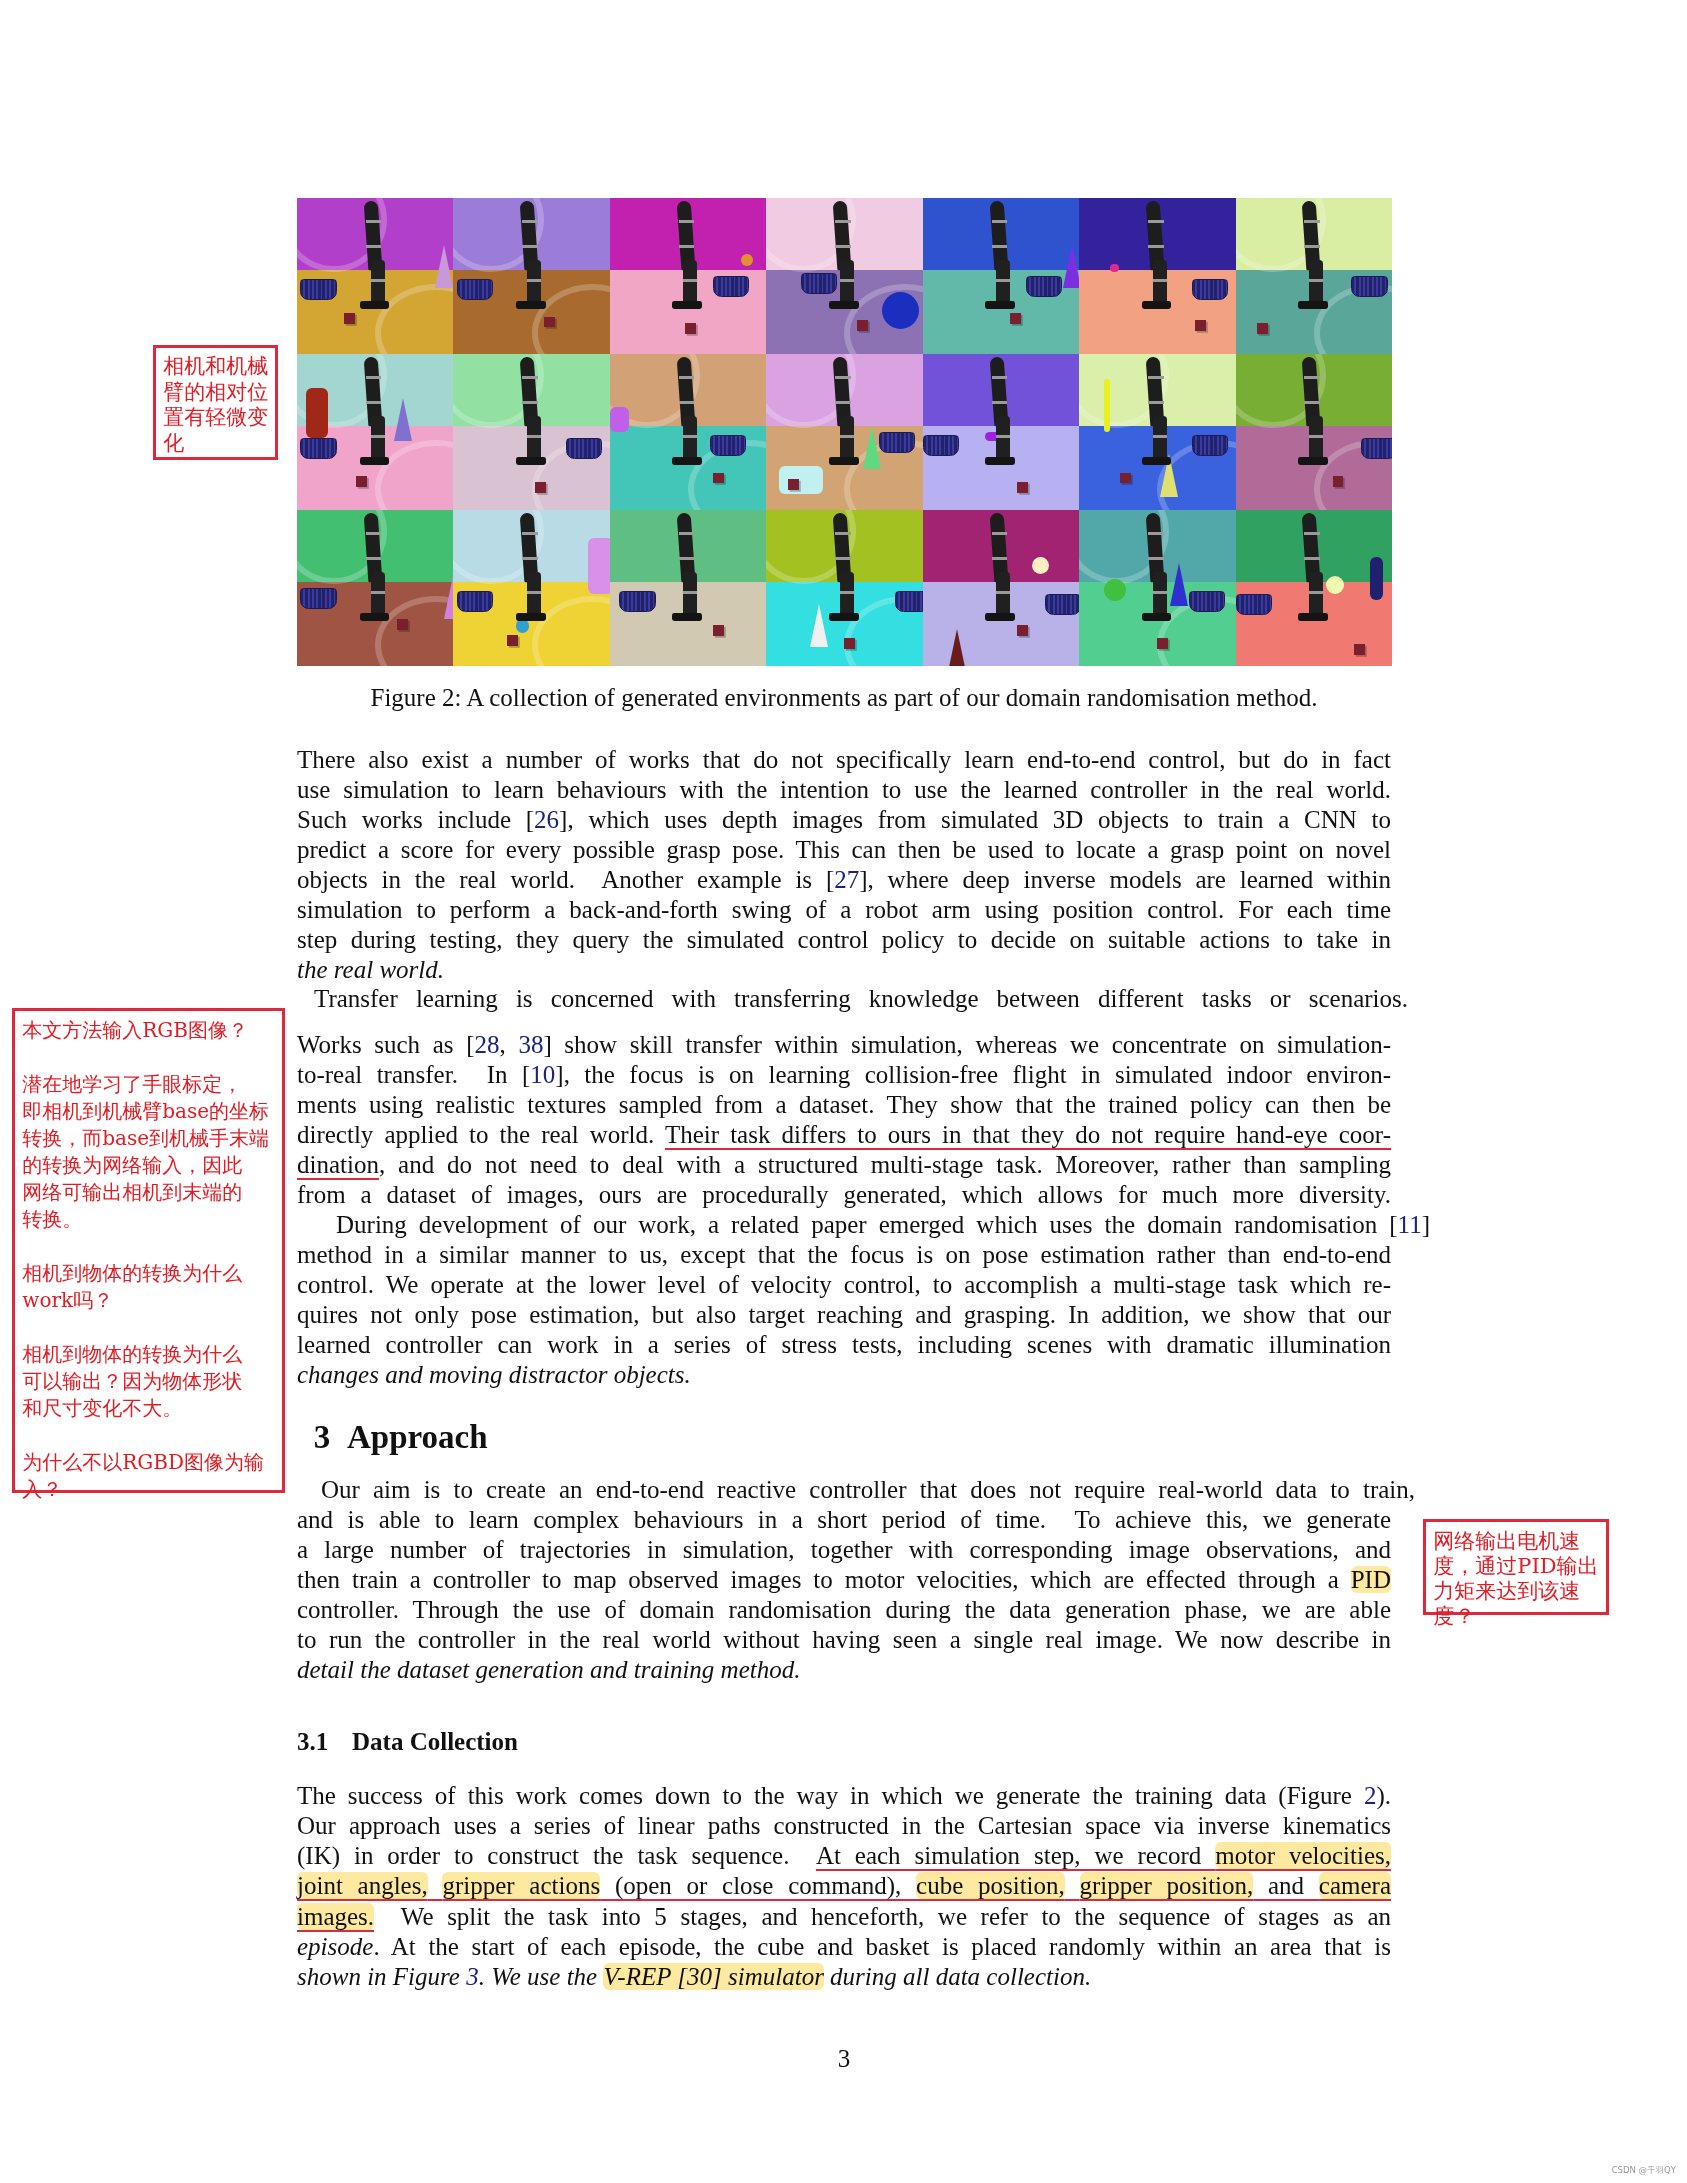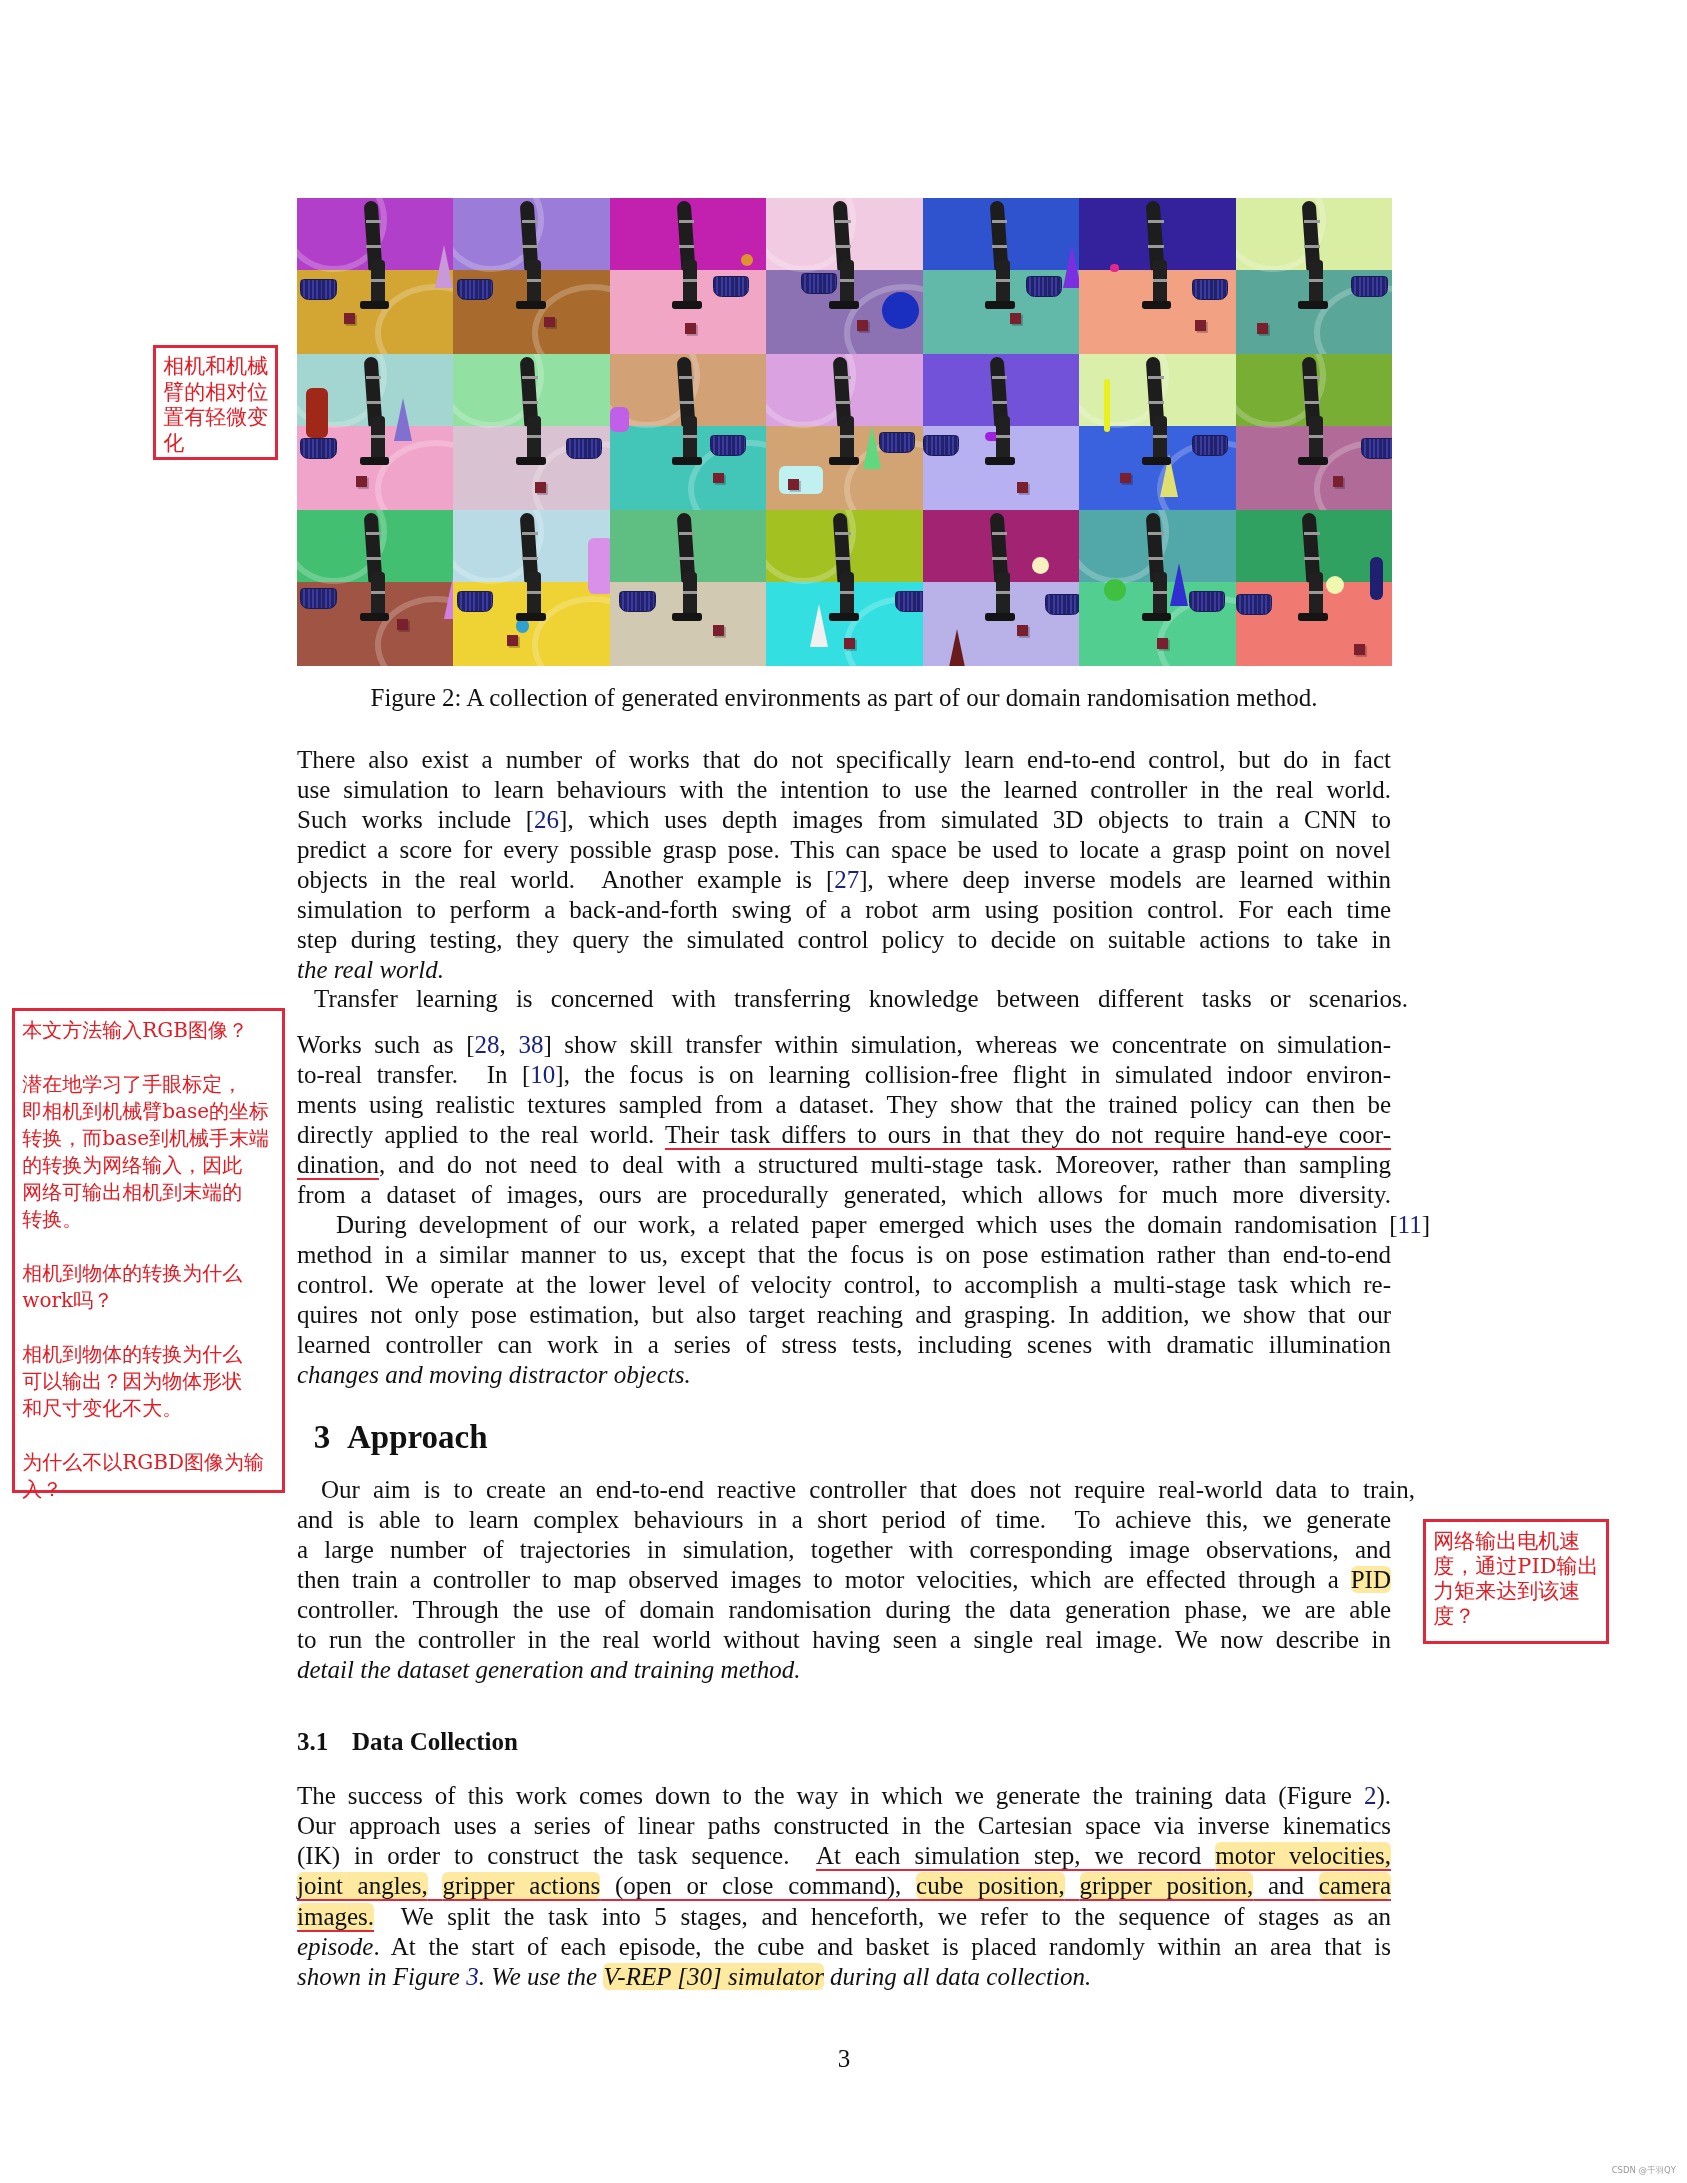--- a/index.html
+++ b/index.html
@@ -34,21 +34,21 @@
   .h3 { position:absolute; left:297px; font-weight:bold; font-size:25px; line-height:30px; }
   .h3 .num { display:inline-block; width:55px; }
   .pagenum { position:absolute; left:832px; width:24px; text-align:center; font-size:25px; line-height:30px; }
 
   
   .note { position:absolute; border:3px solid #e0283c; background:#fff; color:#e31b23; font-family:"DejaVu Serif","Liberation Serif",serif; box-sizing:border-box; }
   .note .nl { display:block; white-space:nowrap; }
   .note .gap { display:block; height:27px; }
   #note-1 { left:153px; top:345px; width:125px; height:115px; padding:6px 0 0 7.3px; font-size:21px; line-height:25.6px; }
   #note-2 { left:12px; top:1008px; width:273px; height:485px; padding:6px 0 0 7.3px; font-size:20px; line-height:27px; }
-  #note-3 { left:1423px; top:1519px; width:186px; height:125px; padding:7.3px 0 0 7.3px; font-size:21px; line-height:25px; }
+  #note-3 { left:1423px; top:1519px; width:186px; height:96px; padding:7.3px 0 0 7.3px; font-size:21px; line-height:25px; }
   .watermark { position:absolute; right:11px; bottom:6px; font-family:"DejaVu Sans","Liberation Sans",sans-serif; font-size:8.5px; color:#9a9a9a; }
 </style>
 </head>
 <body>
 
 <div id="figure-grid">
     <div class="tile">
       <div class="sky" style="background:#b13fc9"></div>
       <div class="floor" style="background:#d3a634"></div>
       <div class="ring" style="left:-10%;top:-20%;width:60%;height:60%"></div>
@@ -351,21 +351,21 @@
       <div class="arm-base"></div>
       <div class="cube" style="left:76%;top:86%"></div>
     </div>
   </div>
 <div class="caption" style="top:683px;">Figure 2: A collection of generated environments as part of our domain randomisation method.</div>
 
 <div id="p1">
     <div class="line" style="top: 745px;"><span class="">There also exist a number of works that do not specifically learn end-to-end control, but do in fact</span></div>
     <div class="line" style="top: 775px;"><span class="">use simulation to learn behaviours with the intention to use the learned controller in the real world.</span></div>
     <div class="line" style="top: 805px;"><span class="">Such works include [</span><span class="link">26</span><span class="">], which uses depth images from simulated 3D objects to train a CNN to</span></div>
-    <div class="line" style="top: 835px;"><span class="">predict a score for every possible grasp pose. This can space be used to locate a grasp point on novel</span></div>
+    <div class="line" style="top: 835px;"><span class="">predict a score for every possible grasp pose. This can then be used to locate a grasp point on novel</span></div>
     <div class="line" style="top: 865px;"><span class="">objects in the real world.  Another example is [</span><span class="link">27</span><span class="">], where deep inverse models are learned within</span></div>
     <div class="line" style="top: 895px;"><span class="">simulation to perform a back-and-forth swing of a robot arm using position control. For each time</span></div>
     <div class="line" style="top: 925px;"><span class="">step during testing, they query the simulated control policy to decide on suitable actions to take in</span></div>
     <div class="line last" style="top: 955px;"><span class="">the real world.</span></div>
   </div>
 <div id="p2">
     <div class="line" style="top: 984px; margin-left: 17px;"><span class="">Transfer learning is concerned with transferring knowledge between different tasks or scenarios.</span></div>
     <div class="line" style="top: 1030px;"><span class="">Works such as [</span><span class="link">28</span><span class="">, </span><span class="link">38</span><span class="">] show skill transfer within simulation, whereas we concentrate on simulation-</span></div>
     <div class="line" style="top: 1060px;"><span class="">to-real transfer.  In [</span><span class="link">10</span><span class="">], the focus is on learning collision-free flight in simulated indoor environ-</span></div>
     <div class="line" style="top: 1090px;"><span class="">ments using realistic textures sampled from a dataset. They show that the trained policy can then be</span></div>

